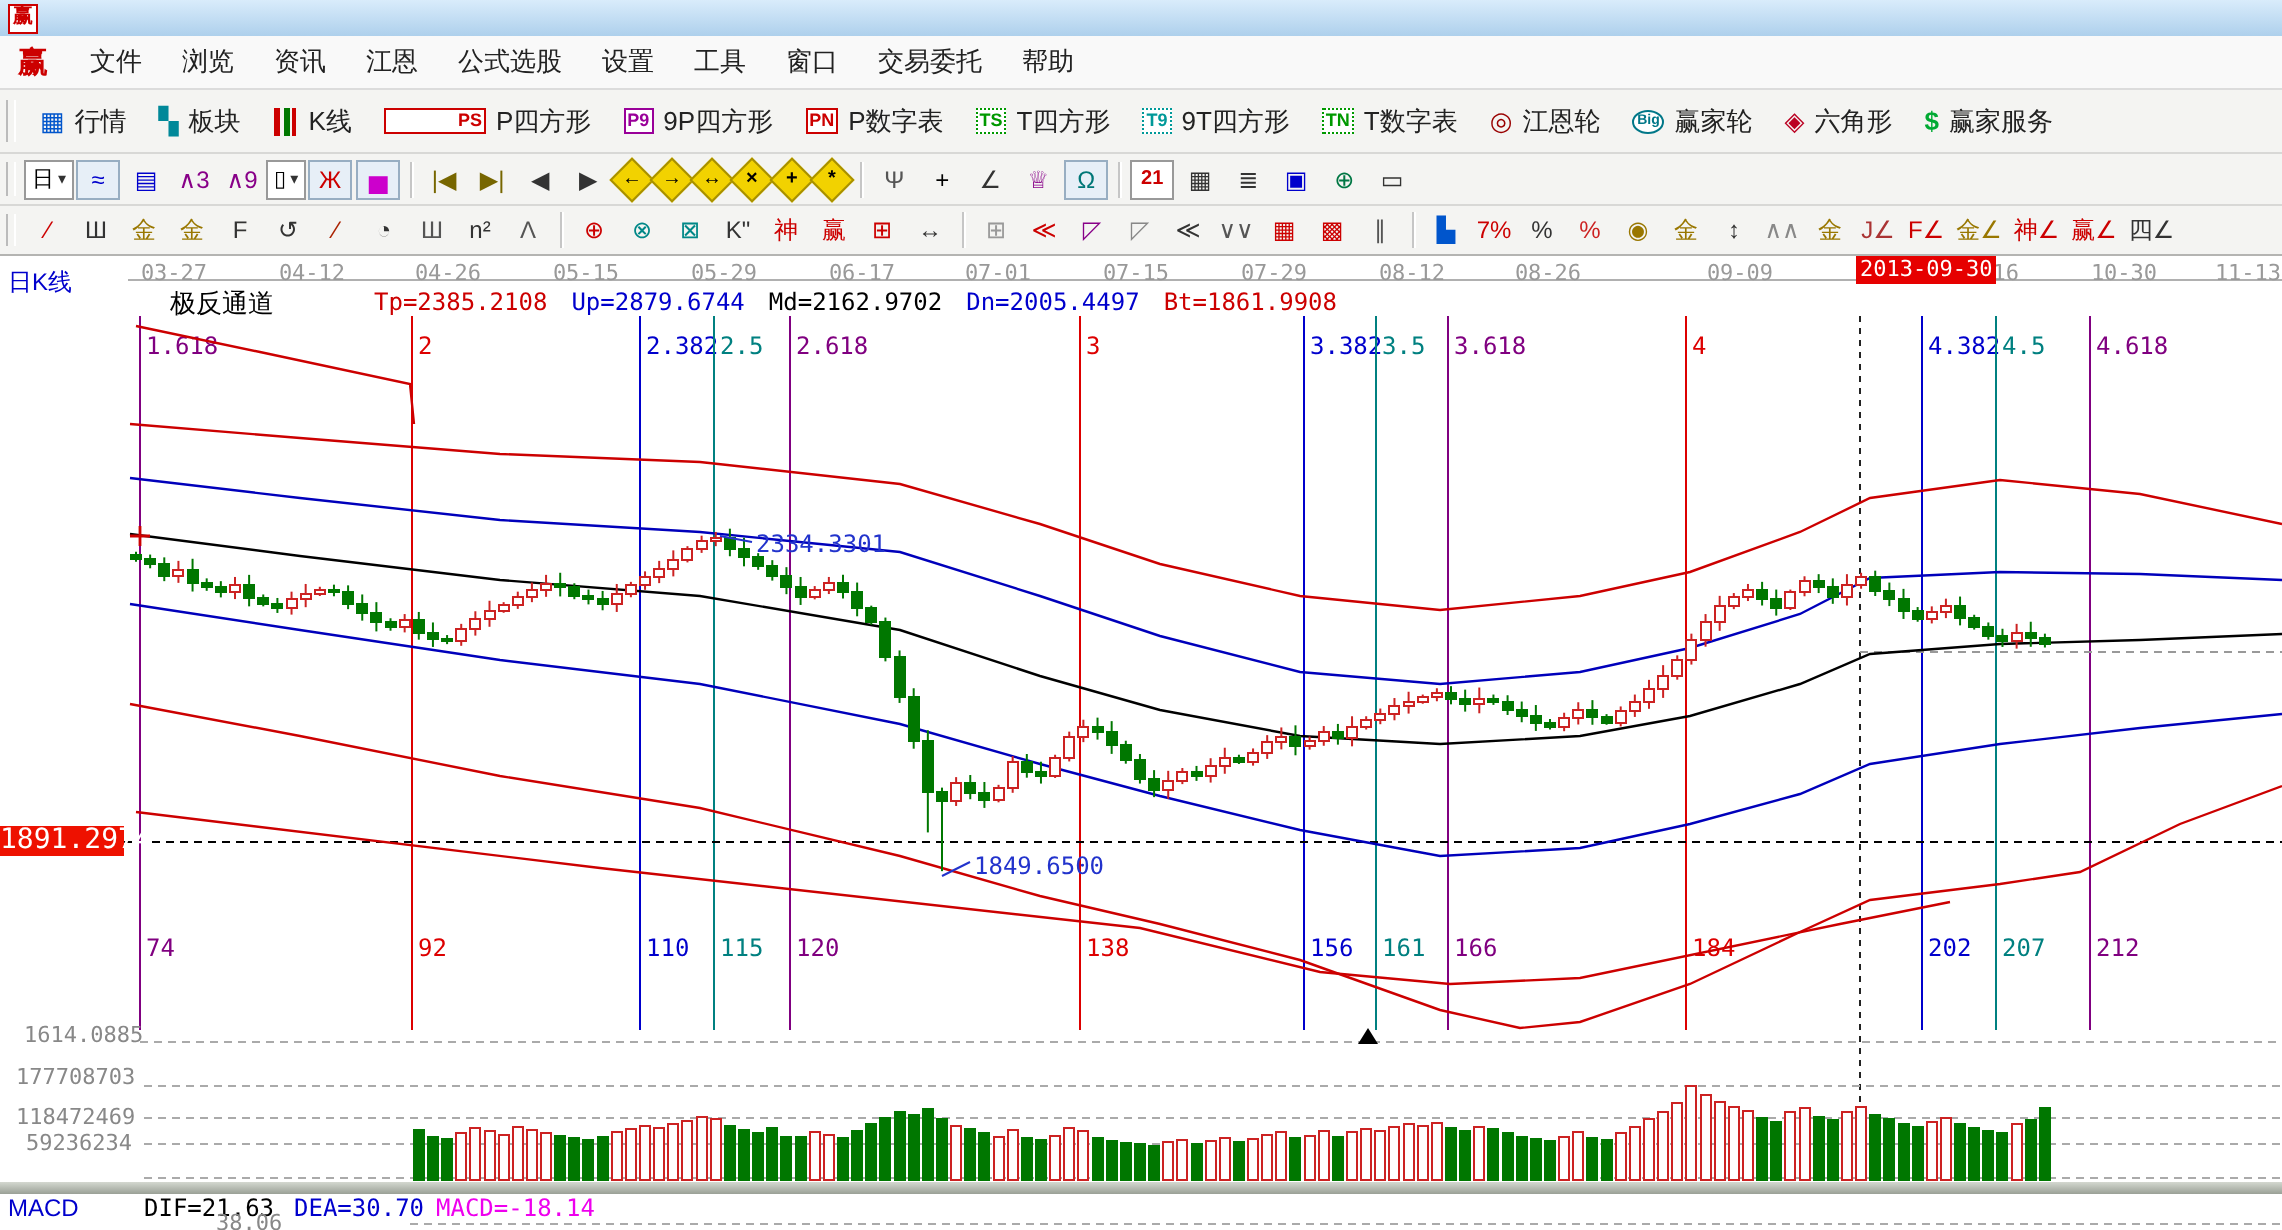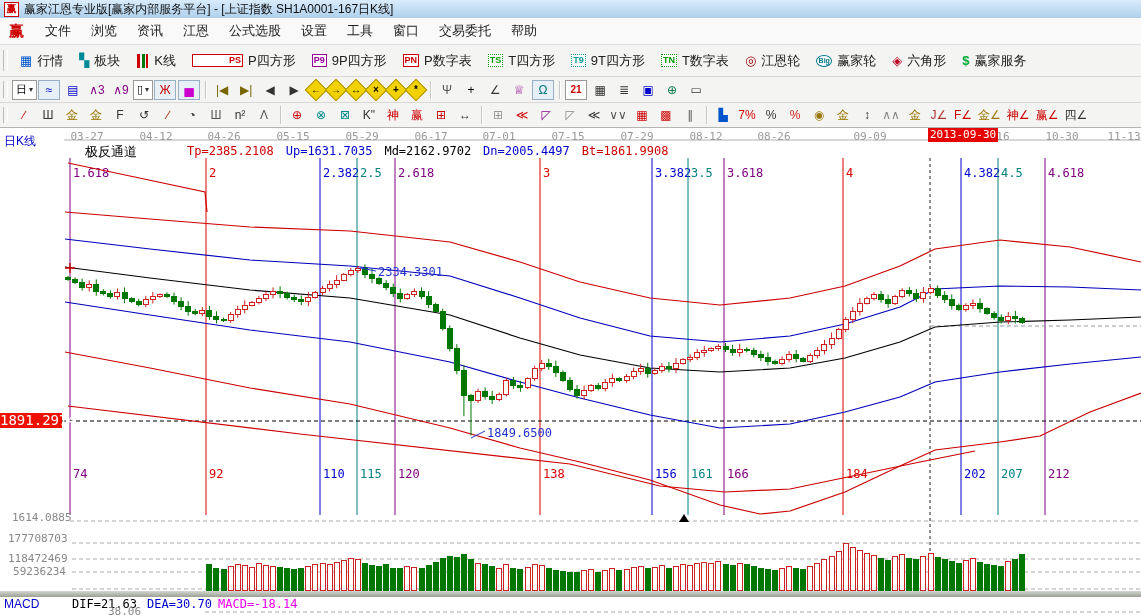--- a/index.html
+++ b/index.html
@@ -58,21 +58,20 @@
   .sep{position:absolute;left:0;top:463px;width:100%;height:6px;z-index:2;
     background:linear-gradient(#d4d8d0,#9aa096);}
 </style>
 </head>
 <body>
 
 <div id="app">
 
   <div class="titlebar">
     <span class="tb-logo">赢</span>
-    <span>赢家江恩专业版[赢家内部服务平台] - [上证指数  SH1A0001-167日K线]</span>
   </div>
 
   <div class="menubar">
     <span class="menu-logo">赢</span>
     <span id="menu-items" style="display:flex;">
         <span class="menu-item">文件</span>
         <span class="menu-item">浏览</span>
         <span class="menu-item">资讯</span>
         <span class="menu-item">江恩</span>
         <span class="menu-item">公式选股</span>
@@ -710,21 +709,21 @@
         <div class="lbl date-tick mono" style="left: 870px;">09-09</div>
         <div class="lbl date-tick mono" style="left: 993px;">10-16</div>
         <div class="lbl date-tick mono" style="left: 1062px;">10-30</div>
         <div class="lbl date-tick mono" style="left: 1124px;">11-13</div>
       </div>
     <div class="lbl cur-date mono">2013-09-30</div>
 
     <div class="lbl chname">极反通道</div>
     <div class="lbl chvals mono">
       <span style="color:#cc0000">Tp=2385.2108</span>
-      <span style="color:#0000cc">Up=1631.7035</span>
+      <span style="color:#0000cc">Up=2879.6744</span>
       <span style="color:#000000">Md=2162.9702</span>
       <span style="color:#0000cc">Dn=2005.4497</span>
       <span style="color:#cc0000">Bt=1861.9908</span>
     </div>
 
     <div class="lbl ann mono" style="left:378px;top:137px;">2334.3301</div>
     <div class="lbl ann mono" style="left:487px;top:298px;">1849.6500</div>
 
     <div class="lbl pricebox mono">1891.2974</div>
     <div class="lbl gray-lbl mono" style="left:12px;top:383px;">1614.0885</div>

